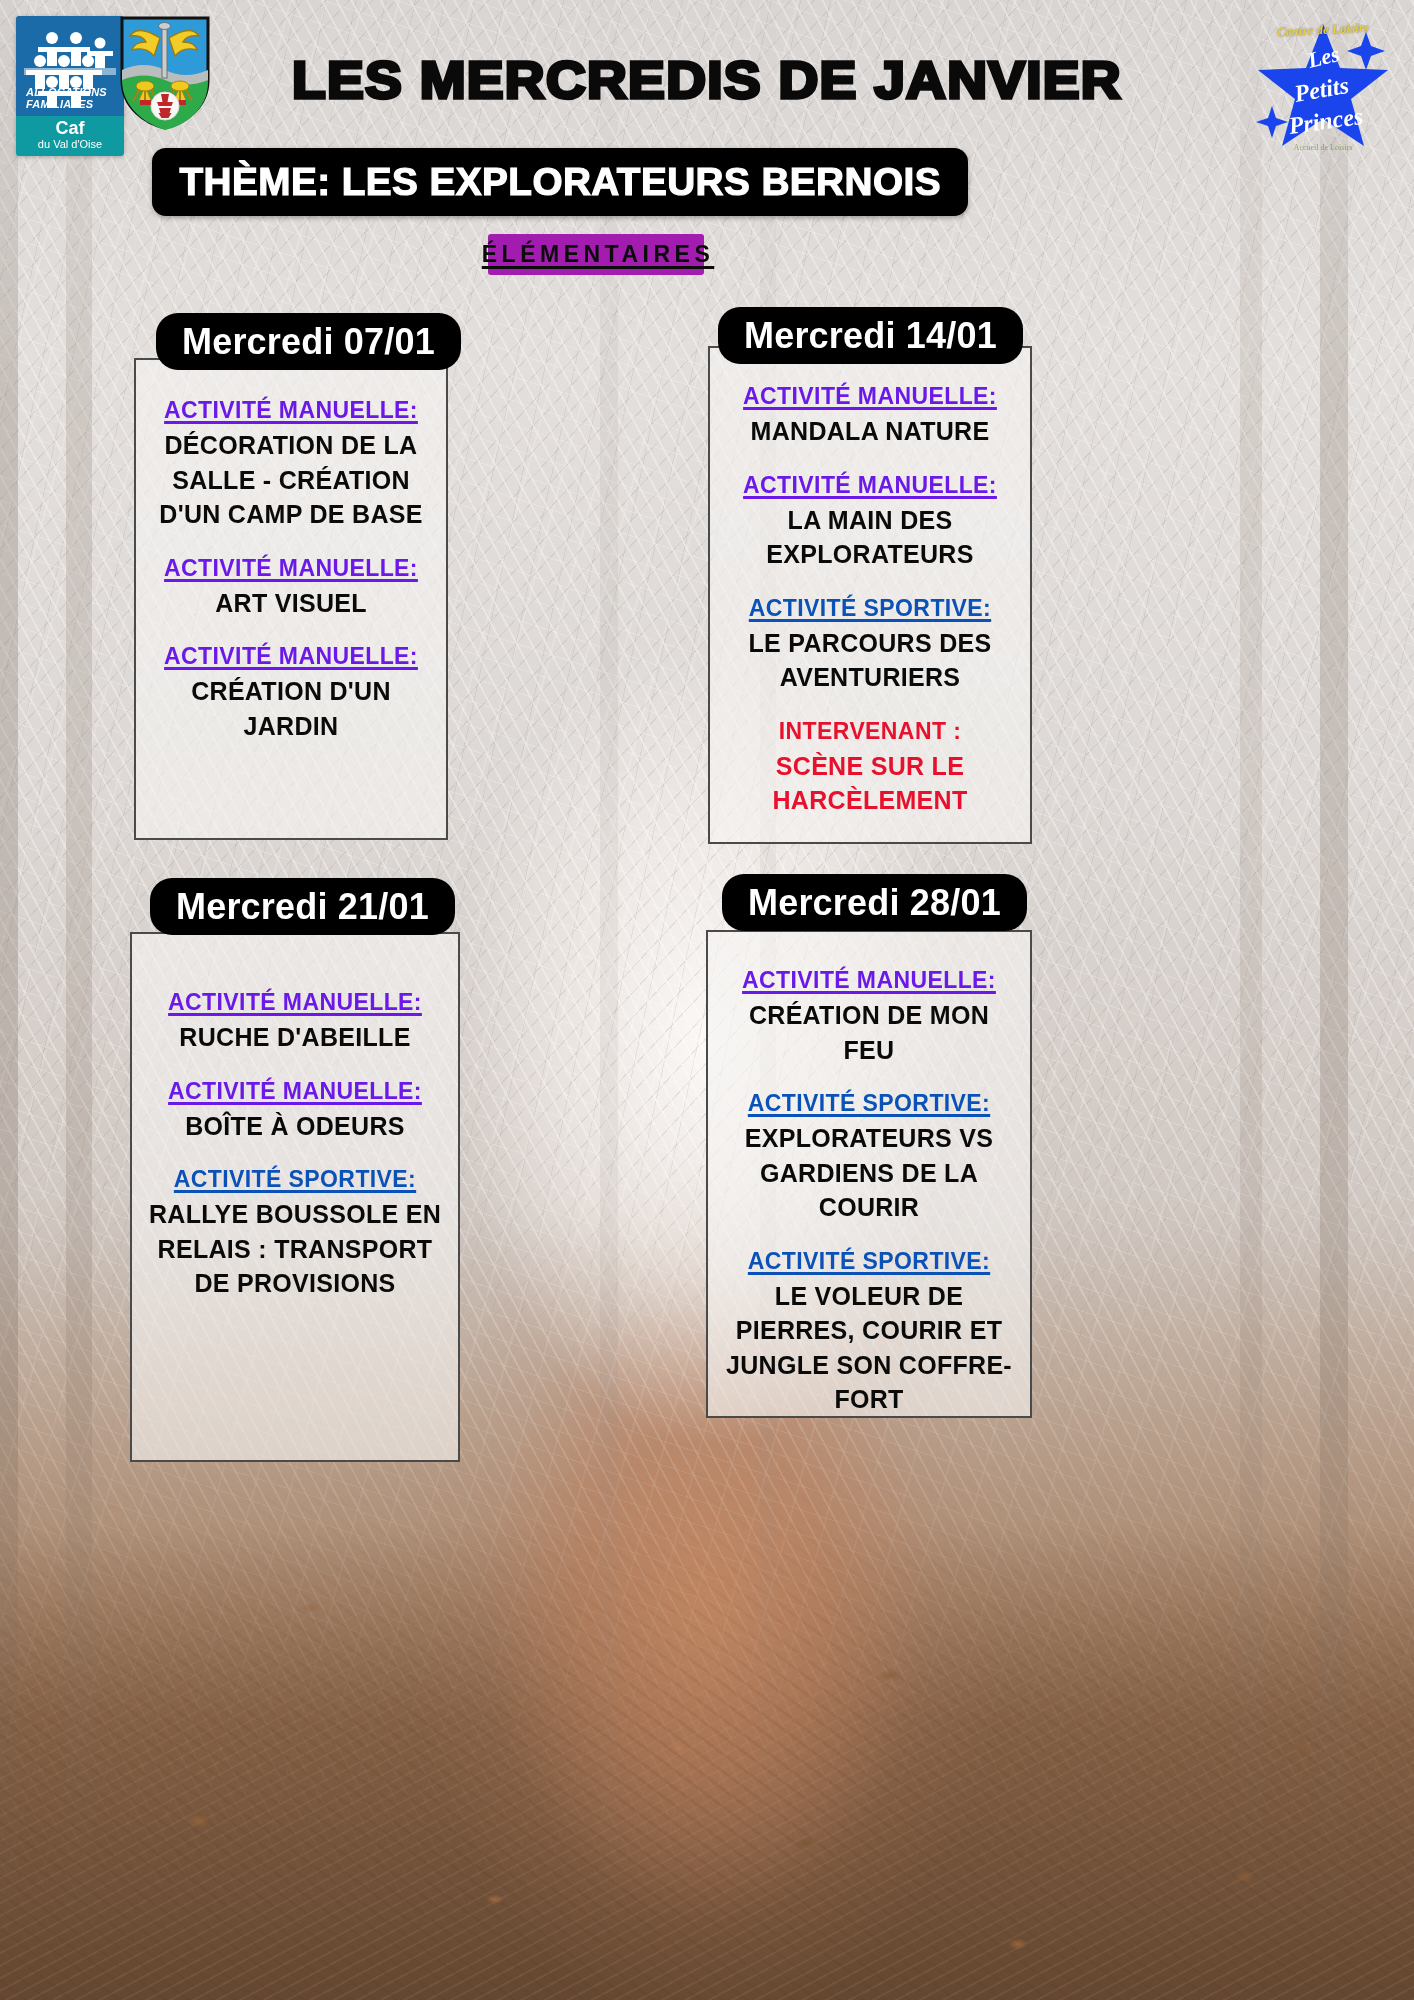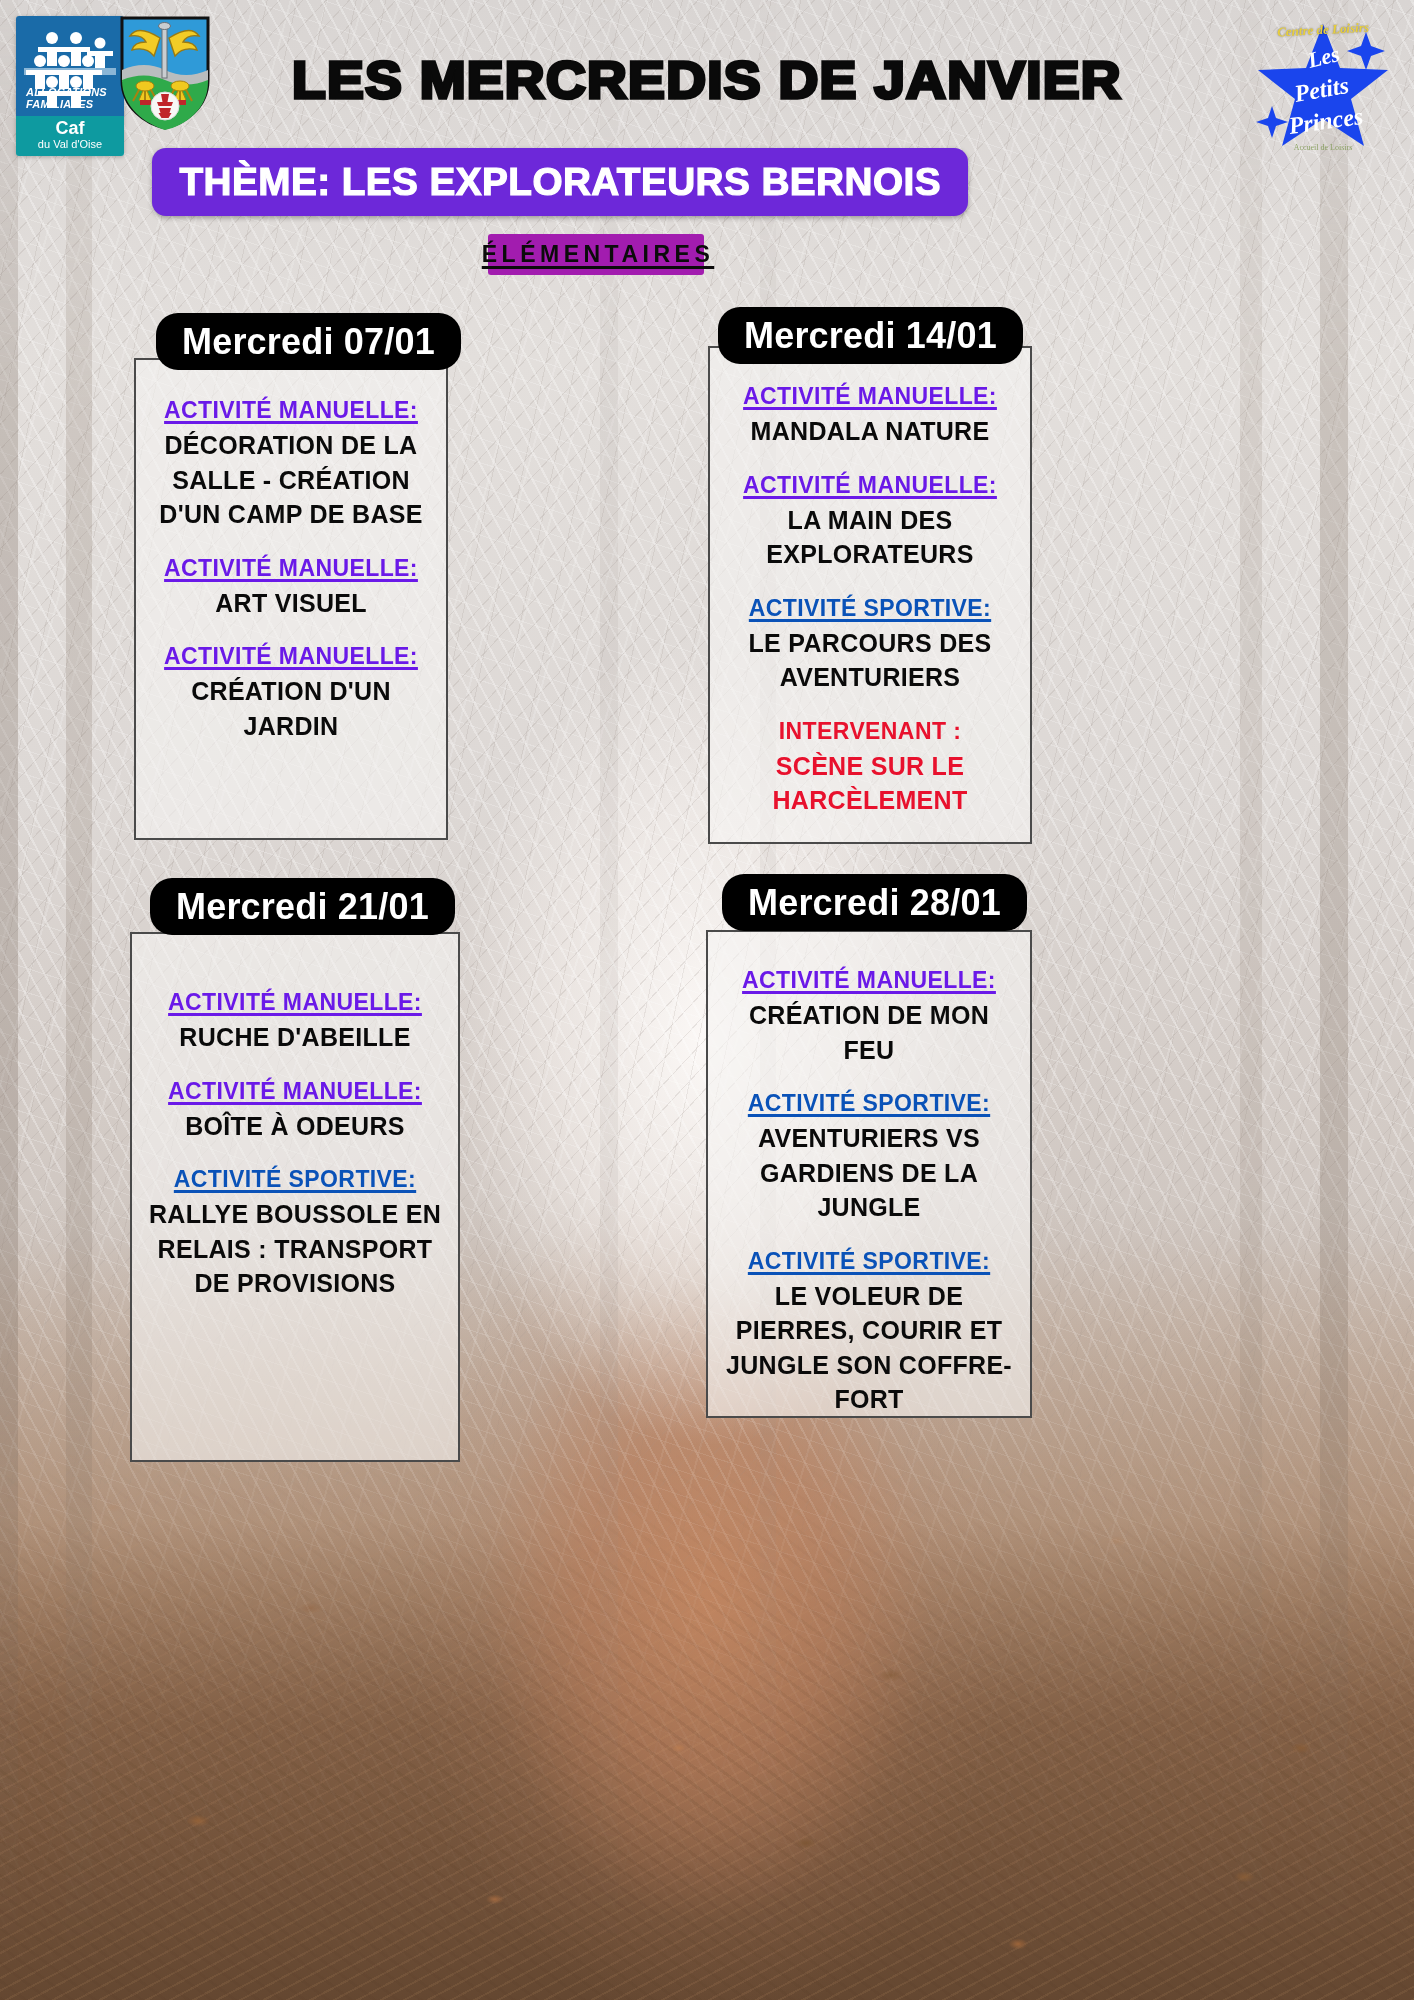--- a/index.html
+++ b/index.html
@@ -184,21 +184,21 @@
     color: #0a0a0a;
     transform: scaleX(1.06);
     -webkit-text-stroke: 3.5px #0a0a0a;
     paint-order: stroke fill;
   }
 
   .theme-banner {
     position: absolute;
     left: 152px; top: 148px;
     width: 816px; height: 68px;
-    background: #6d28d9;
+    background: #000000;
     border-radius: 14px;
     display: flex;
     align-items: center;
     justify-content: center;
     box-shadow: 0 2px 5px rgba(0,0,0,0.3);
   }
   .theme-banner span {
     color: #fff;
     font-family: "Liberation Sans", sans-serif;
     font-weight: bold;
@@ -484,21 +484,21 @@
         <span>Mercredi 28/01</span>
       </div>
       <div class="card" id="card-3">
         <div class="card-body">
           <div class="act">
             <div class="act-label manuelle">ACTIVITÉ MANUELLE:</div>
             <div class="act-text">CRÉATION DE MON FEU</div>
           </div>
           <div class="act">
             <div class="act-label sportive">ACTIVITÉ SPORTIVE:</div>
-            <div class="act-text">AVENTURIERS VS GARDIENS DE LA JUNGLE</div>
+            <div class="act-text">EXPLORATEURS VS GARDIENS DE LA COURIR</div>
           </div>
           <div class="act">
             <div class="act-label sportive">ACTIVITÉ SPORTIVE:</div>
             <div class="act-text">LE VOLEUR DE PIERRES, COURIR ET JUNGLE SON COFFRE-FORT</div>
           </div>
         </div>
       </div>
     </div>
 
 

